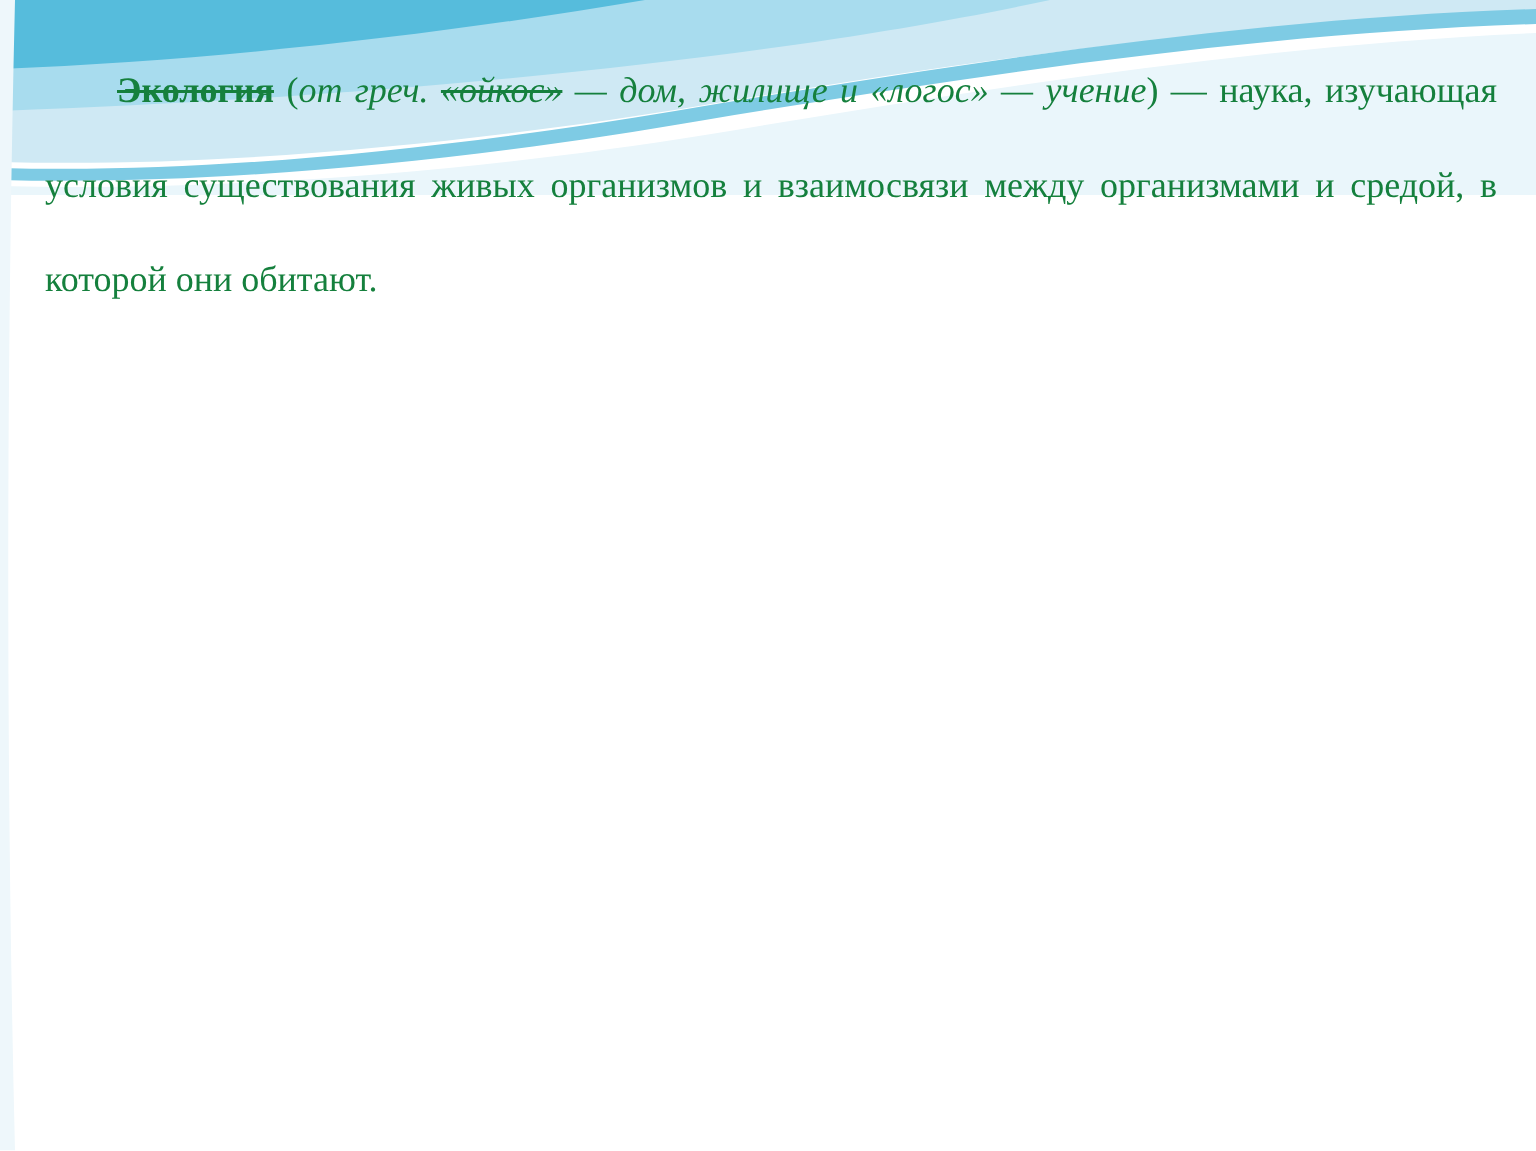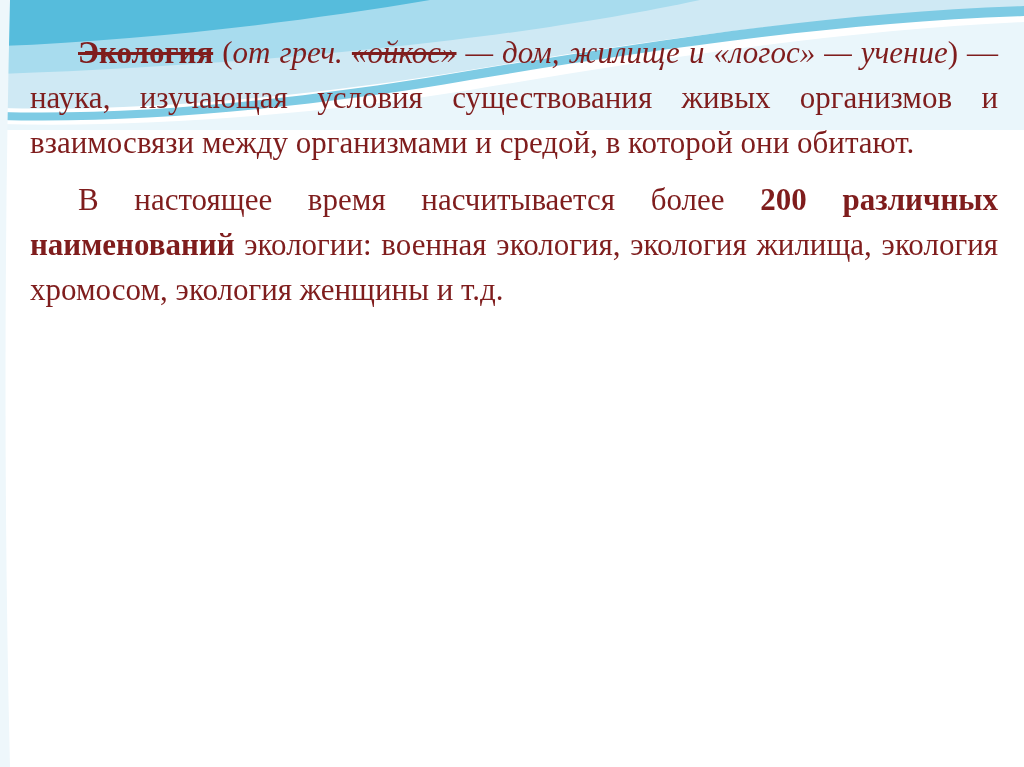--- a/index.html
+++ b/index.html
@@ -39,25 +39,25 @@
     pointer-events: none;
   }
   .content {
     position: absolute;
     left: 30px;
     top: 30px;
     width: 968px;
   }
   p {
     margin: 0 0 2px 0;
-    font-size: 31px;
-    line-height: 45px;
+    font-size: 24px;
+    line-height: 63px;
     text-align: justify;
     text-justify: inter-word;
-    color: #7f1d1d;
+    color: #15803d;
   }
   p.first {
     text-indent: 48px;
   }
   p.para {
     text-indent: 48px;
     margin-top: 12px;
   }
   .b { font-weight: bold; }
   .i { font-style: italic; }
@@ -80,19 +80,16 @@
     <path d="M0,0 L10,0 C4,250 4,520 10,767 L0,767 Z" fill="#eef7fb"></path>
   </svg>
 
   <div class="content">
     <p class="first">
       <span class="b strike">Экология</span><span> (</span><span class="i">от греч. </span><span class="i strike">«ойкос»</span><span class="i"> — дом, жилище и «логос» — учение</span><span>) — наука, изучающая условия существования живых организмов и взаимосвязи между организмами и средой, в которой они обитают.</span>
     </p>
 
 
 
-    <p class="para">
-      <span>В настоящее время насчитывается более </span><span class="b">200 различных наименований</span><span> экологии: военная экология, экология жилища, экология хромосом, экология женщины и т.д.</span>
-    </p>
 
   </div>
 
 </div>
 
 </body></html>

